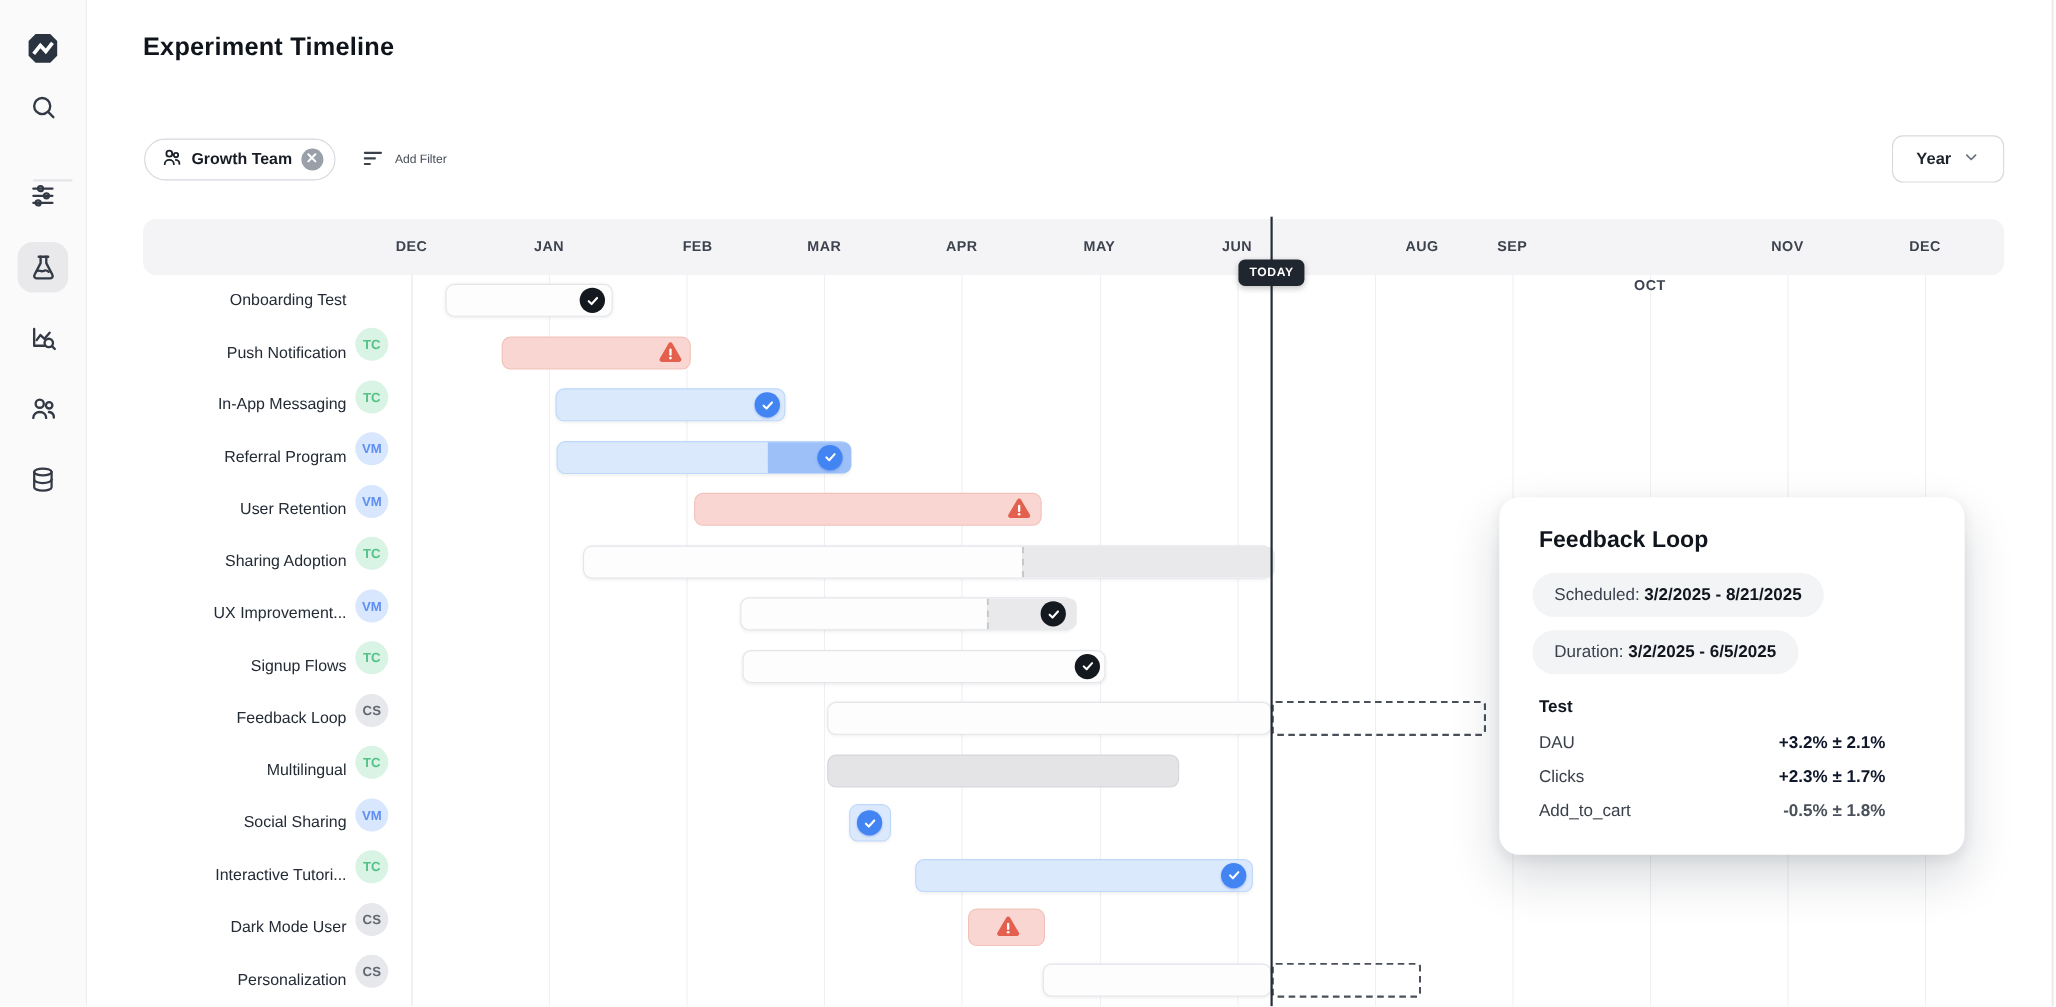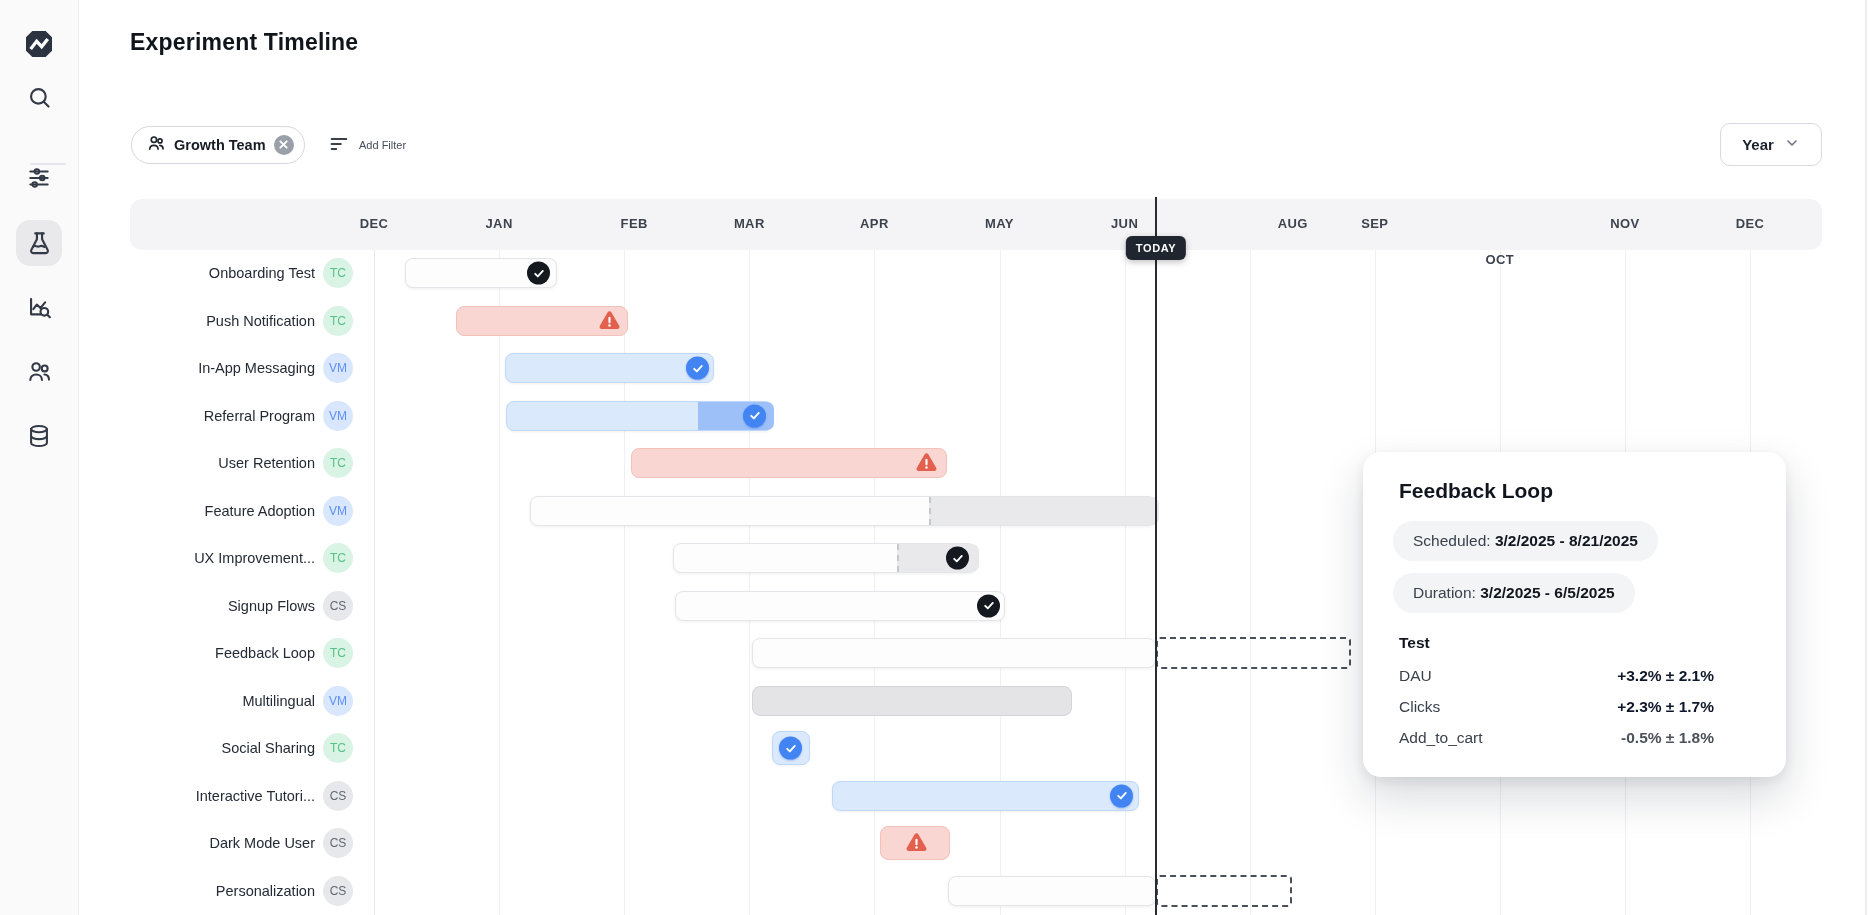--- a/index.html
+++ b/index.html
@@ -37,21 +37,21 @@
 
   .today-line{position:absolute;top:197px;bottom:0;width:2px;background:#272c34;z-index:6;}
   .today-badge{position:absolute;top:236px;transform:translateX(-50%);background:#20262f;color:#fff;
                font-size:11px;font-weight:700;letter-spacing:.6px;padding:6px 10px;border-radius:6px;z-index:7;
                box-shadow:0 2px 6px rgba(0,0,0,.25);}
 
   
   .row-label{position:absolute;left:130px;width:185px;text-align:right;transform:translateY(-50%);
              font-size:14.5px;color:#242b35;z-index:3;white-space:nowrap;}
   .row-badge{position:absolute;left:323px;width:30px;height:30px;border-radius:50%;transform:translateY(-50%);
-             display:flex;align-items:center;justify-content:center;font-size:12px;font-weight:400;z-index:3;}
+             display:flex;align-items:center;justify-content:center;font-size:12px;font-weight:700;z-index:3;margin-top:40px;}
 
   
   .bar{position:absolute;box-sizing:border-box;border-radius:8px;z-index:4;}
   .bar.white{background:#fdfdfd;border:1px solid #e3e5e9;box-shadow:0 1px 3px rgba(16,24,40,.07);}
   .bar.red{background:#f9d6d1;border:1px solid #f2c1ba;}
   .bar.blue{background:#dbe9fd;border:1px solid #bdd8fb;box-shadow:0 1px 3px rgba(16,24,40,.06);}
   .bar.gray{background:#e4e4e7;border:1px solid #d4d5d9;}
   .seg{position:absolute;top:0;bottom:0;border-radius:0 7px 7px 0;}
   .seg.gray{background:#e9e9eb;}
   .seg.blue-dark{background:#9ec0f8;}
@@ -264,21 +264,21 @@
       <div class="row-badge" style="top: 463px; background: rgb(217, 243, 229); color: rgb(85, 194, 134);">TC</div>
       <div class="bar red" style="left: 631px; width: 316px; height: 30px; top: 448px;">
         <div class="baricon" style="left: 281px;">
           <svg width="27" height="27" viewBox="0 0 24 24">
             <path d="M10.4 4.2a1.85 1.85 0 0 1 3.2 0l7 12.1a1.85 1.85 0 0 1-1.6 2.8H5a1.85 1.85 0 0 1-1.6-2.8Z" fill="#e2604d"></path>
             <path d="M12 9.2v4" stroke="#fff" stroke-width="1.9" stroke-linecap="round"></path>
             <circle cx="12" cy="16" r="1.1" fill="#fff"></circle>
           </svg>
         </div>
       </div>
-      <div class="row-label" style="top: 510.5px;">Feature Adoption</div>
+      <div class="row-label" style="top: 510.5px;">Sharing Adoption</div>
       <div class="row-badge" style="top: 510.5px; background: rgb(216, 231, 253); color: rgb(95, 143, 241);">VM</div>
       <div class="bar white" style="left: 530px; width: 626px; height: 30px; top: 495.5px;">
         <div class="seg gray dashed-divider" style="left: 398px; width: 228px;"></div>
       </div>
       <div class="row-label" style="top: 558px;">UX Improvement...</div>
       <div class="row-badge" style="top: 558px; background: rgb(217, 243, 229); color: rgb(85, 194, 134);">TC</div>
       <div class="bar white" style="left: 673px; width: 303px; height: 30px; top: 543px;">
         <div class="seg gray dashed-divider" style="left: 223px; width: 80px;"></div>
         <div class="baricon" style="left: 272px;">
           <div class="check-circle black">

